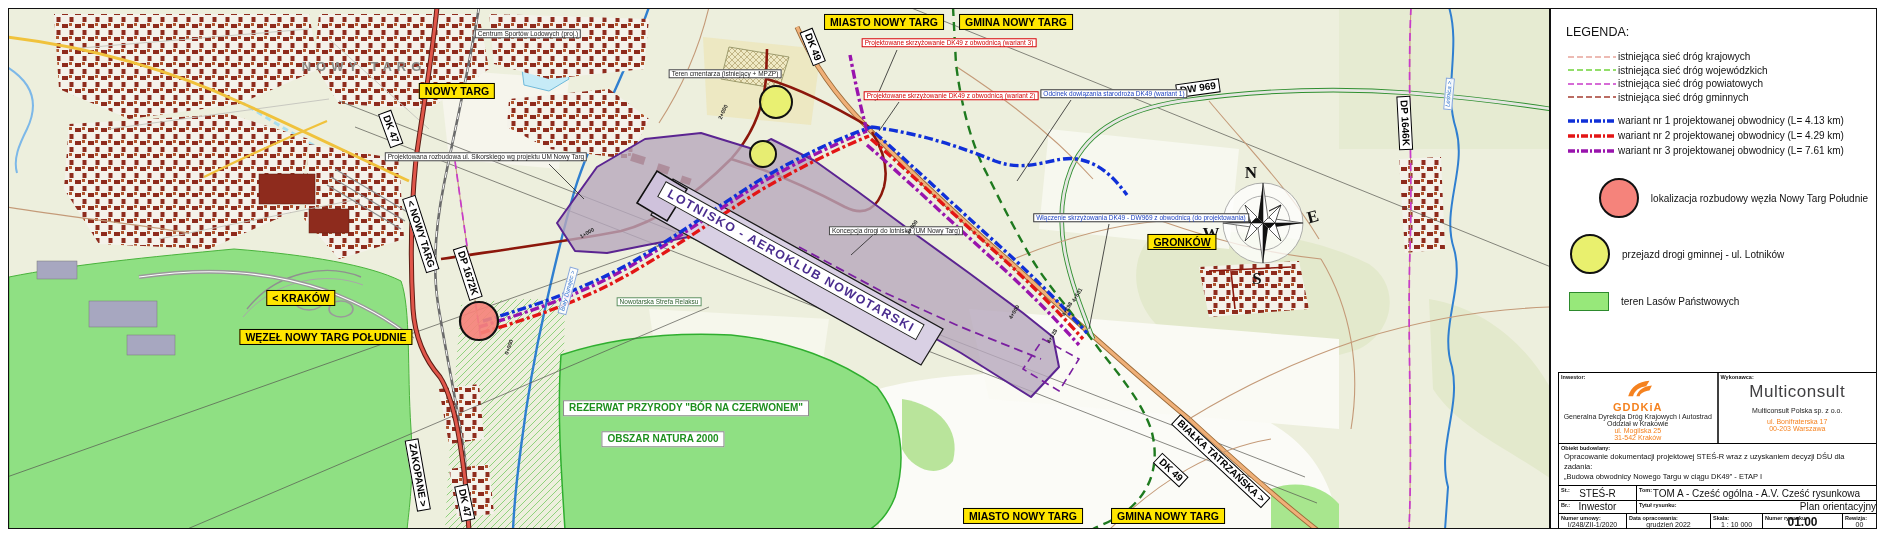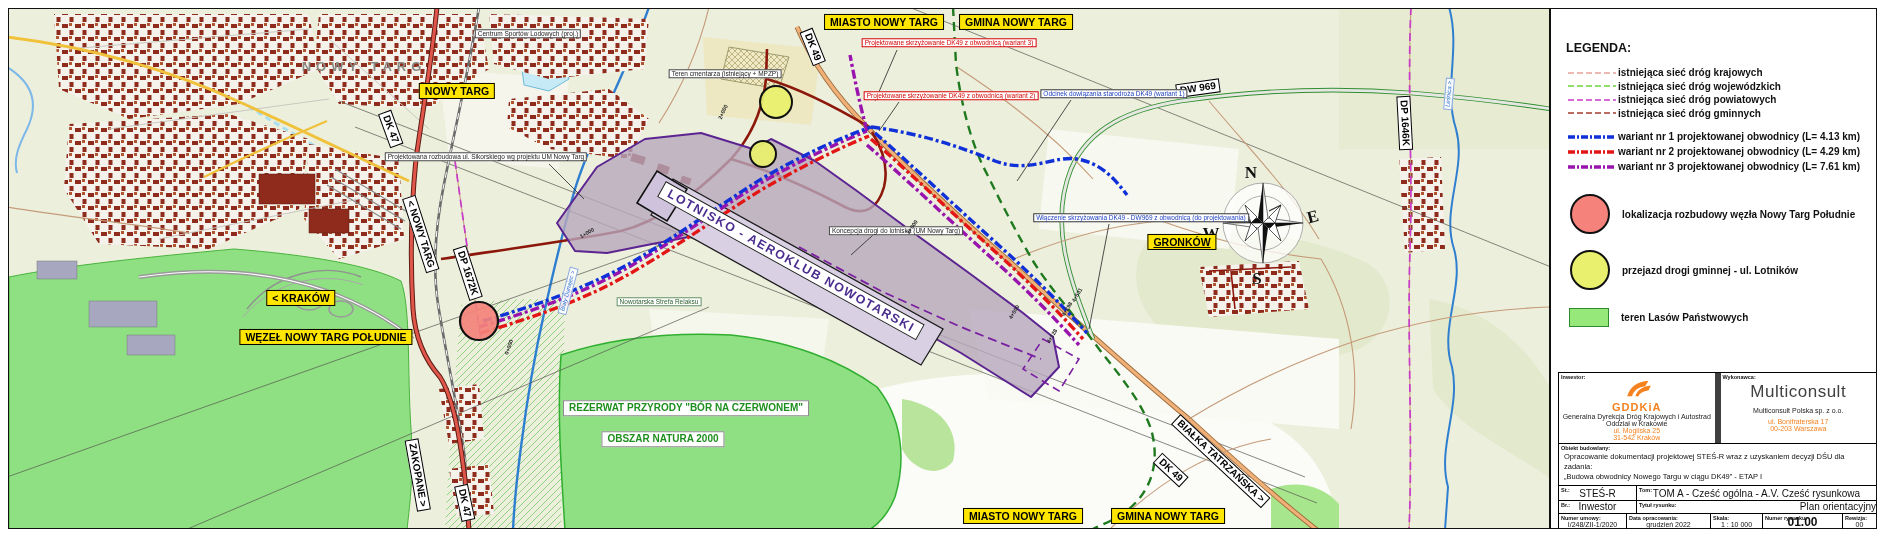--- a/index.html
+++ b/index.html
@@ -18,36 +18,36 @@
   .area-reserve{background:#fff;border:1px solid #8a8a8a;color:#1e8f1e;font-weight:bold;font-size:10px;padding:1px 5px;}
   .area-townname{color:#8b8b86;font-weight:bold;font-size:13px;letter-spacing:5px;}
   .riverlabel{color:#2a6fd0;background:rgba(255,255,255,.9);border:0.5px solid #88a8d8;
               font-size:6px;font-style:italic;padding:0 2px;}
   .kmlabel{color:#222;font-size:5.5px;font-weight:bold;}
   .compass-letter{position:absolute;transform:translate(-50%,-50%) rotate(-10deg);
                   font-family:"Liberation Serif",serif;font-weight:bold;font-size:17px;color:#111;}
   
   .right-panel{position:absolute;left:1550px;top:8px;width:327px;height:521px;
                border:1.5px solid #111;box-sizing:border-box;background:#fff;}
-  .legend{position:absolute;left:15px;top:32px;right:8px;font-weight:bold;}
+  .legend{position:absolute;left:15px;top:16px;right:8px;}
   .lg-title{font-size:12.5px;color:#111;margin-bottom:11px;}
   .lg-row{display:flex;align-items:center;height:13.5px;}
   .lg-row2{height:15px;}
   .lg-text{font-size:10px;color:#111;}
   .lg-swatch{flex:0 0 auto;}
   .lg-point{display:flex;align-items:center;gap:12px;}
   .lg-circle{width:36px;height:36px;border-radius:50%;border:2px solid #111;margin-left:4px;flex:0 0 auto;}
   .lg-red{background:#f5837b;} .lg-yellow{background:#e9f06e;}
   .lg-rect{width:38px;height:17px;background:#97e87a;border:1px solid #2d8a2d;margin-left:3px;flex:0 0 auto;}
   
   .tblock{position:absolute;left:7px;right:0px;bottom:0px;height:156px;border:1px solid #000;
           border-bottom:none;border-right:none;box-sizing:border-box;background:#fff;color:#111;}
   .tb-row1{height:70px;display:flex;}
   .tb-cell{flex:1;position:relative;box-sizing:border-box;text-align:center;}
-  .tb-cell.first{border-right:6px solid #404040;}
+  .tb-cell.first{border-right:2px solid #404040;}
   .tb-lab{position:absolute;left:2px;top:1px;font-size:5.5px;font-weight:bold;color:#111;text-align:left;}
   .gddkia-word{color:#f5821f;font-weight:bold;font-size:11px;letter-spacing:1px;}
   .org-line{font-size:7px;color:#222;}
   .org-orange{font-size:7px;color:#f5821f;}
   .multi-word{font-size:17px;color:#414042;letter-spacing:.5px;margin-top:9px;}
   .tb-row2{height:42px;border-top:1px solid #000;position:relative;box-sizing:border-box;}
   .tb-obj{font-size:7.5px;padding:8px 4px 0 5px;text-align:left;line-height:1.35;}
   .tb-row3{height:15px;display:flex;border-top:1px solid #000;box-sizing:border-box;}
   .tb-row4{height:13px;display:flex;border-top:1px solid #000;box-sizing:border-box;}
   .tb-row5{height:16px;display:flex;border-top:1px solid #000;box-sizing:border-box;}
@@ -341,21 +341,21 @@
             <span class="lg-text">wariant nr 2 projektowanej obwodnicy (L= 4.29 km)</span>
           </div>
           <div class="lg-row lg-row2">
             <svg class="lg-swatch" width="52" height="10">
               <line x1="2" y1="5" x2="50" y2="5" stroke="#9914ad" stroke-width="3.4" stroke-dasharray="7 2 2 2"></line>
             </svg>
             <span class="lg-text">wariant nr 3 projektowanej obwodnicy (L= 7.61 km)</span>
           </div>
         </div>
 
-      <div class="lg-point" style="margin-top:20px;">
+      <div class="lg-point" style="margin-top:20px;justify-content:flex-end;">
         <span class="lg-circle lg-red"></span>
         <span class="lg-text">lokalizacja rozbudowy węzła Nowy Targ Południe</span>
       </div>
       <div class="lg-point" style="margin-top:16px;">
         <span class="lg-circle lg-yellow"></span>
         <span class="lg-text">przejazd drogi gminnej - ul. Lotników</span>
       </div>
       <div class="lg-point" style="margin-top:18px;">
         <span class="lg-rect"></span>
         <span class="lg-text">teren Lasów Państwowych</span>

